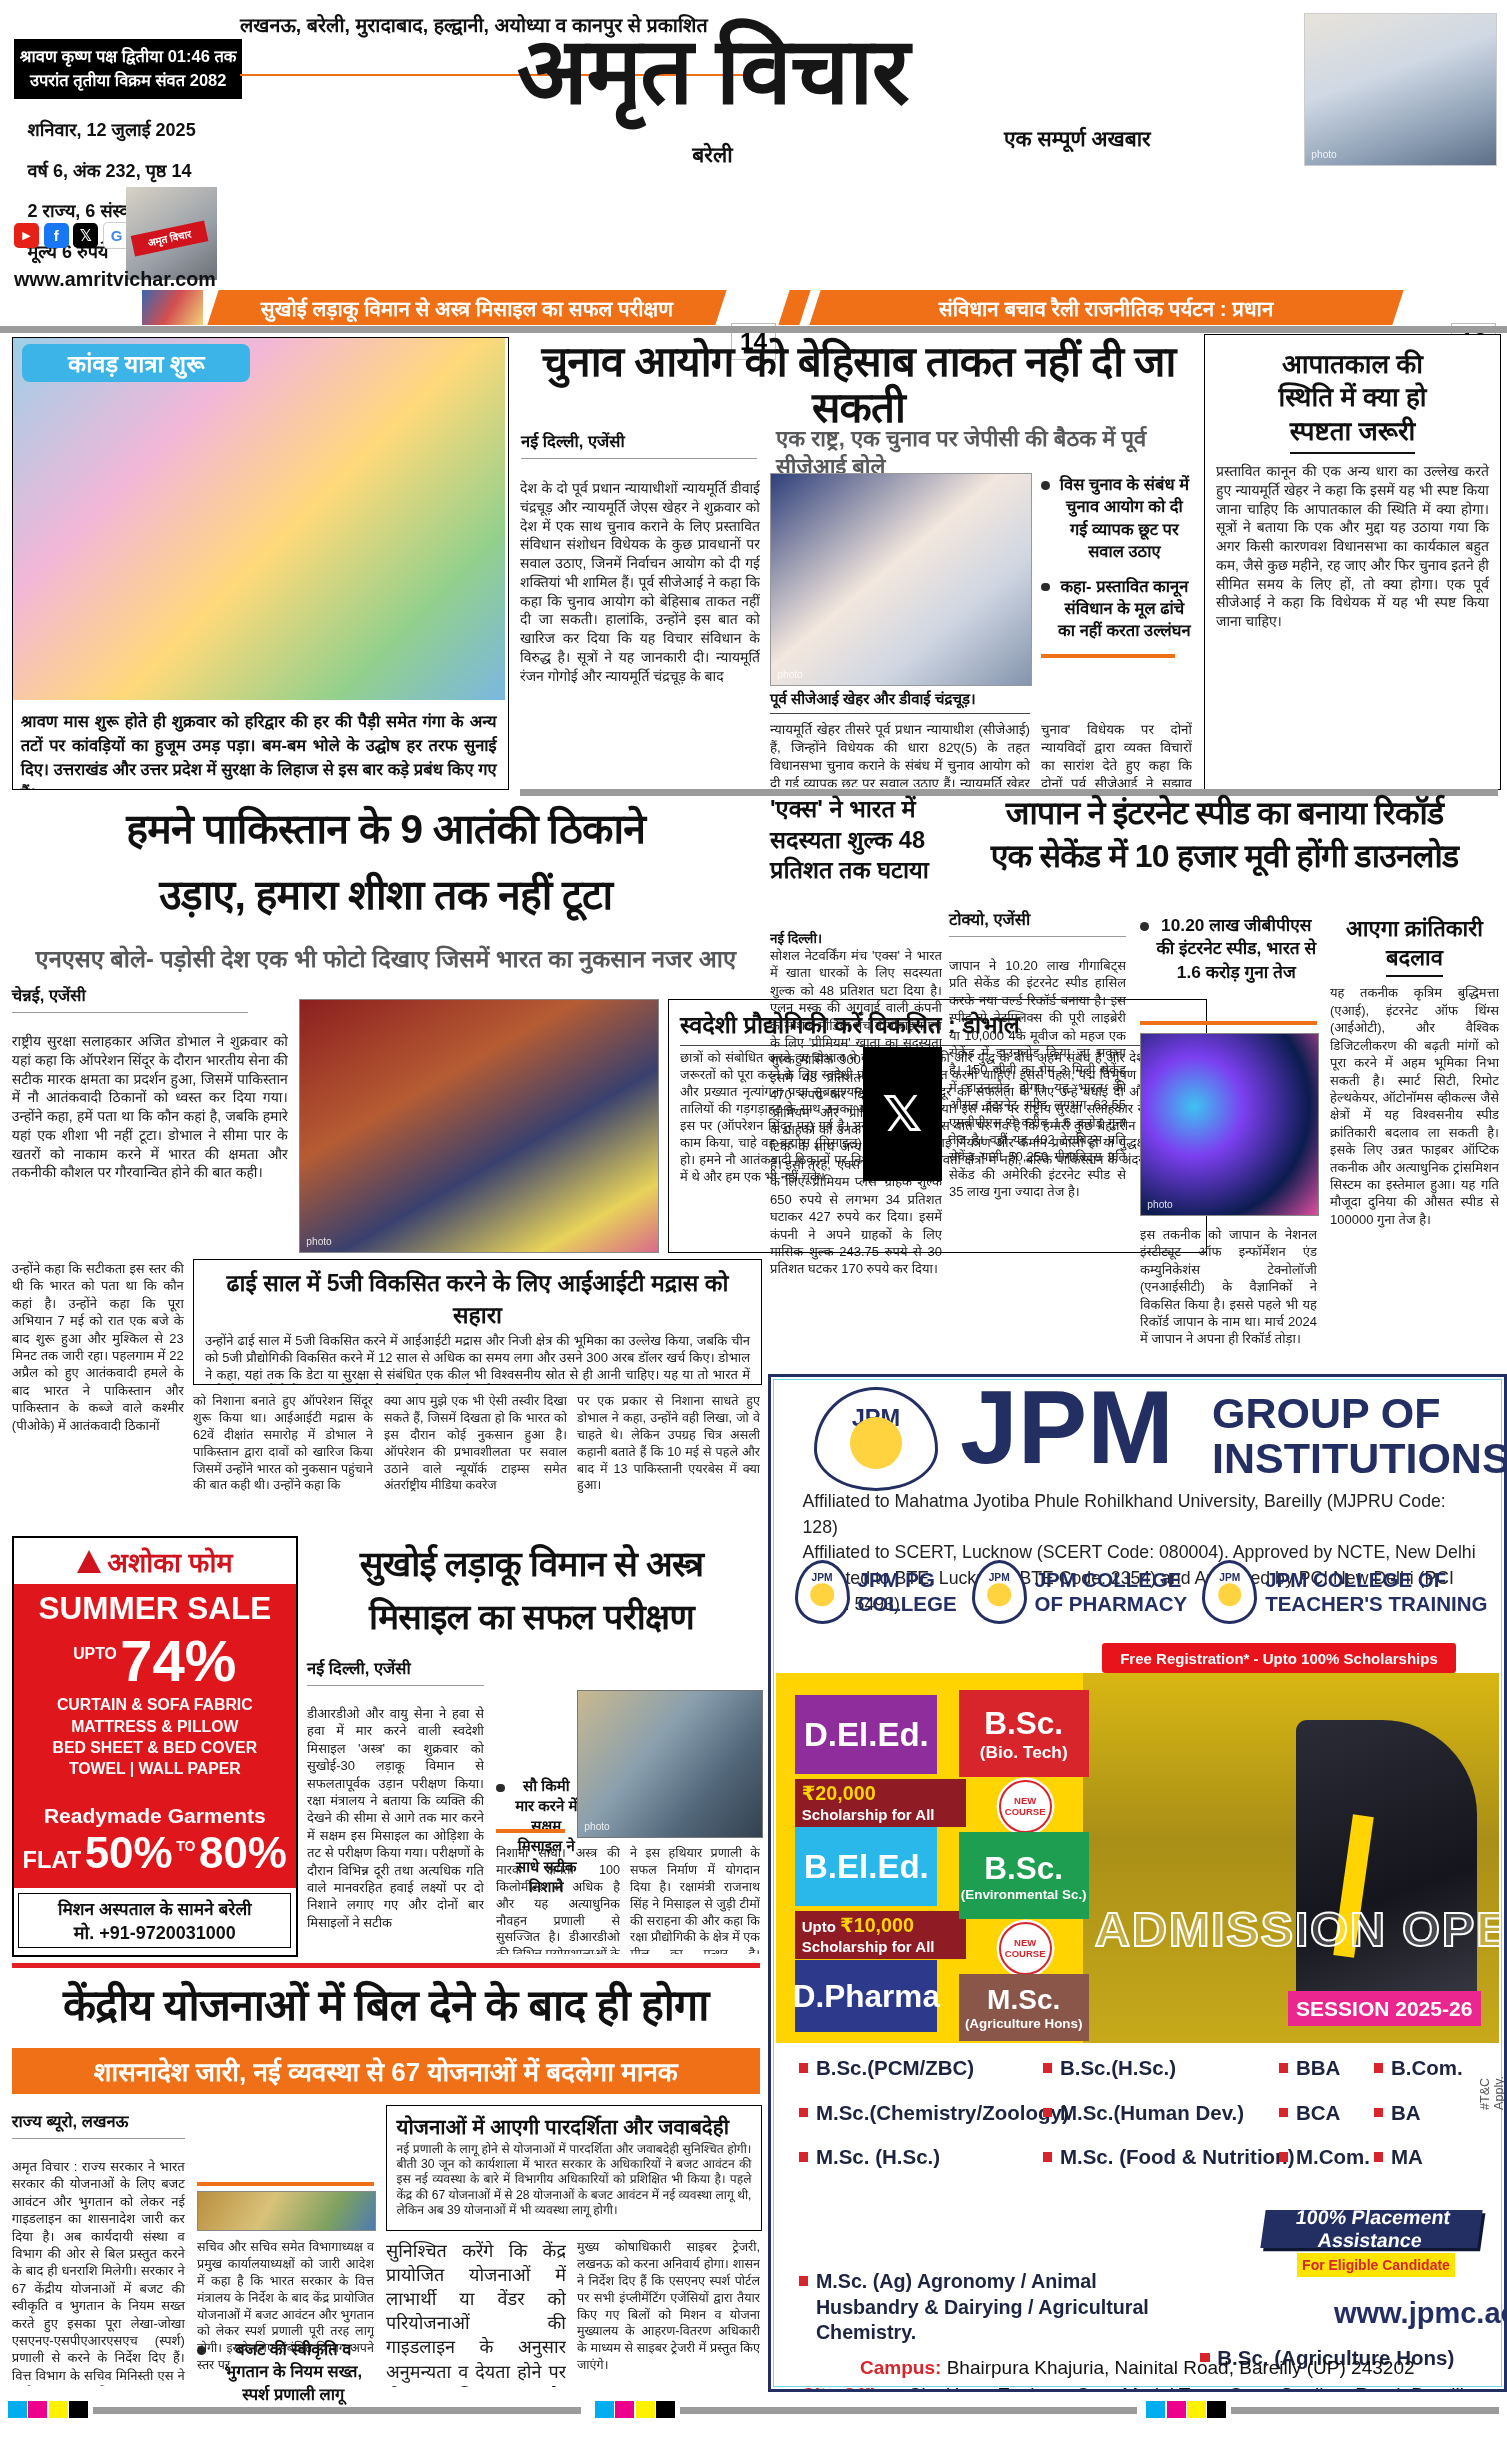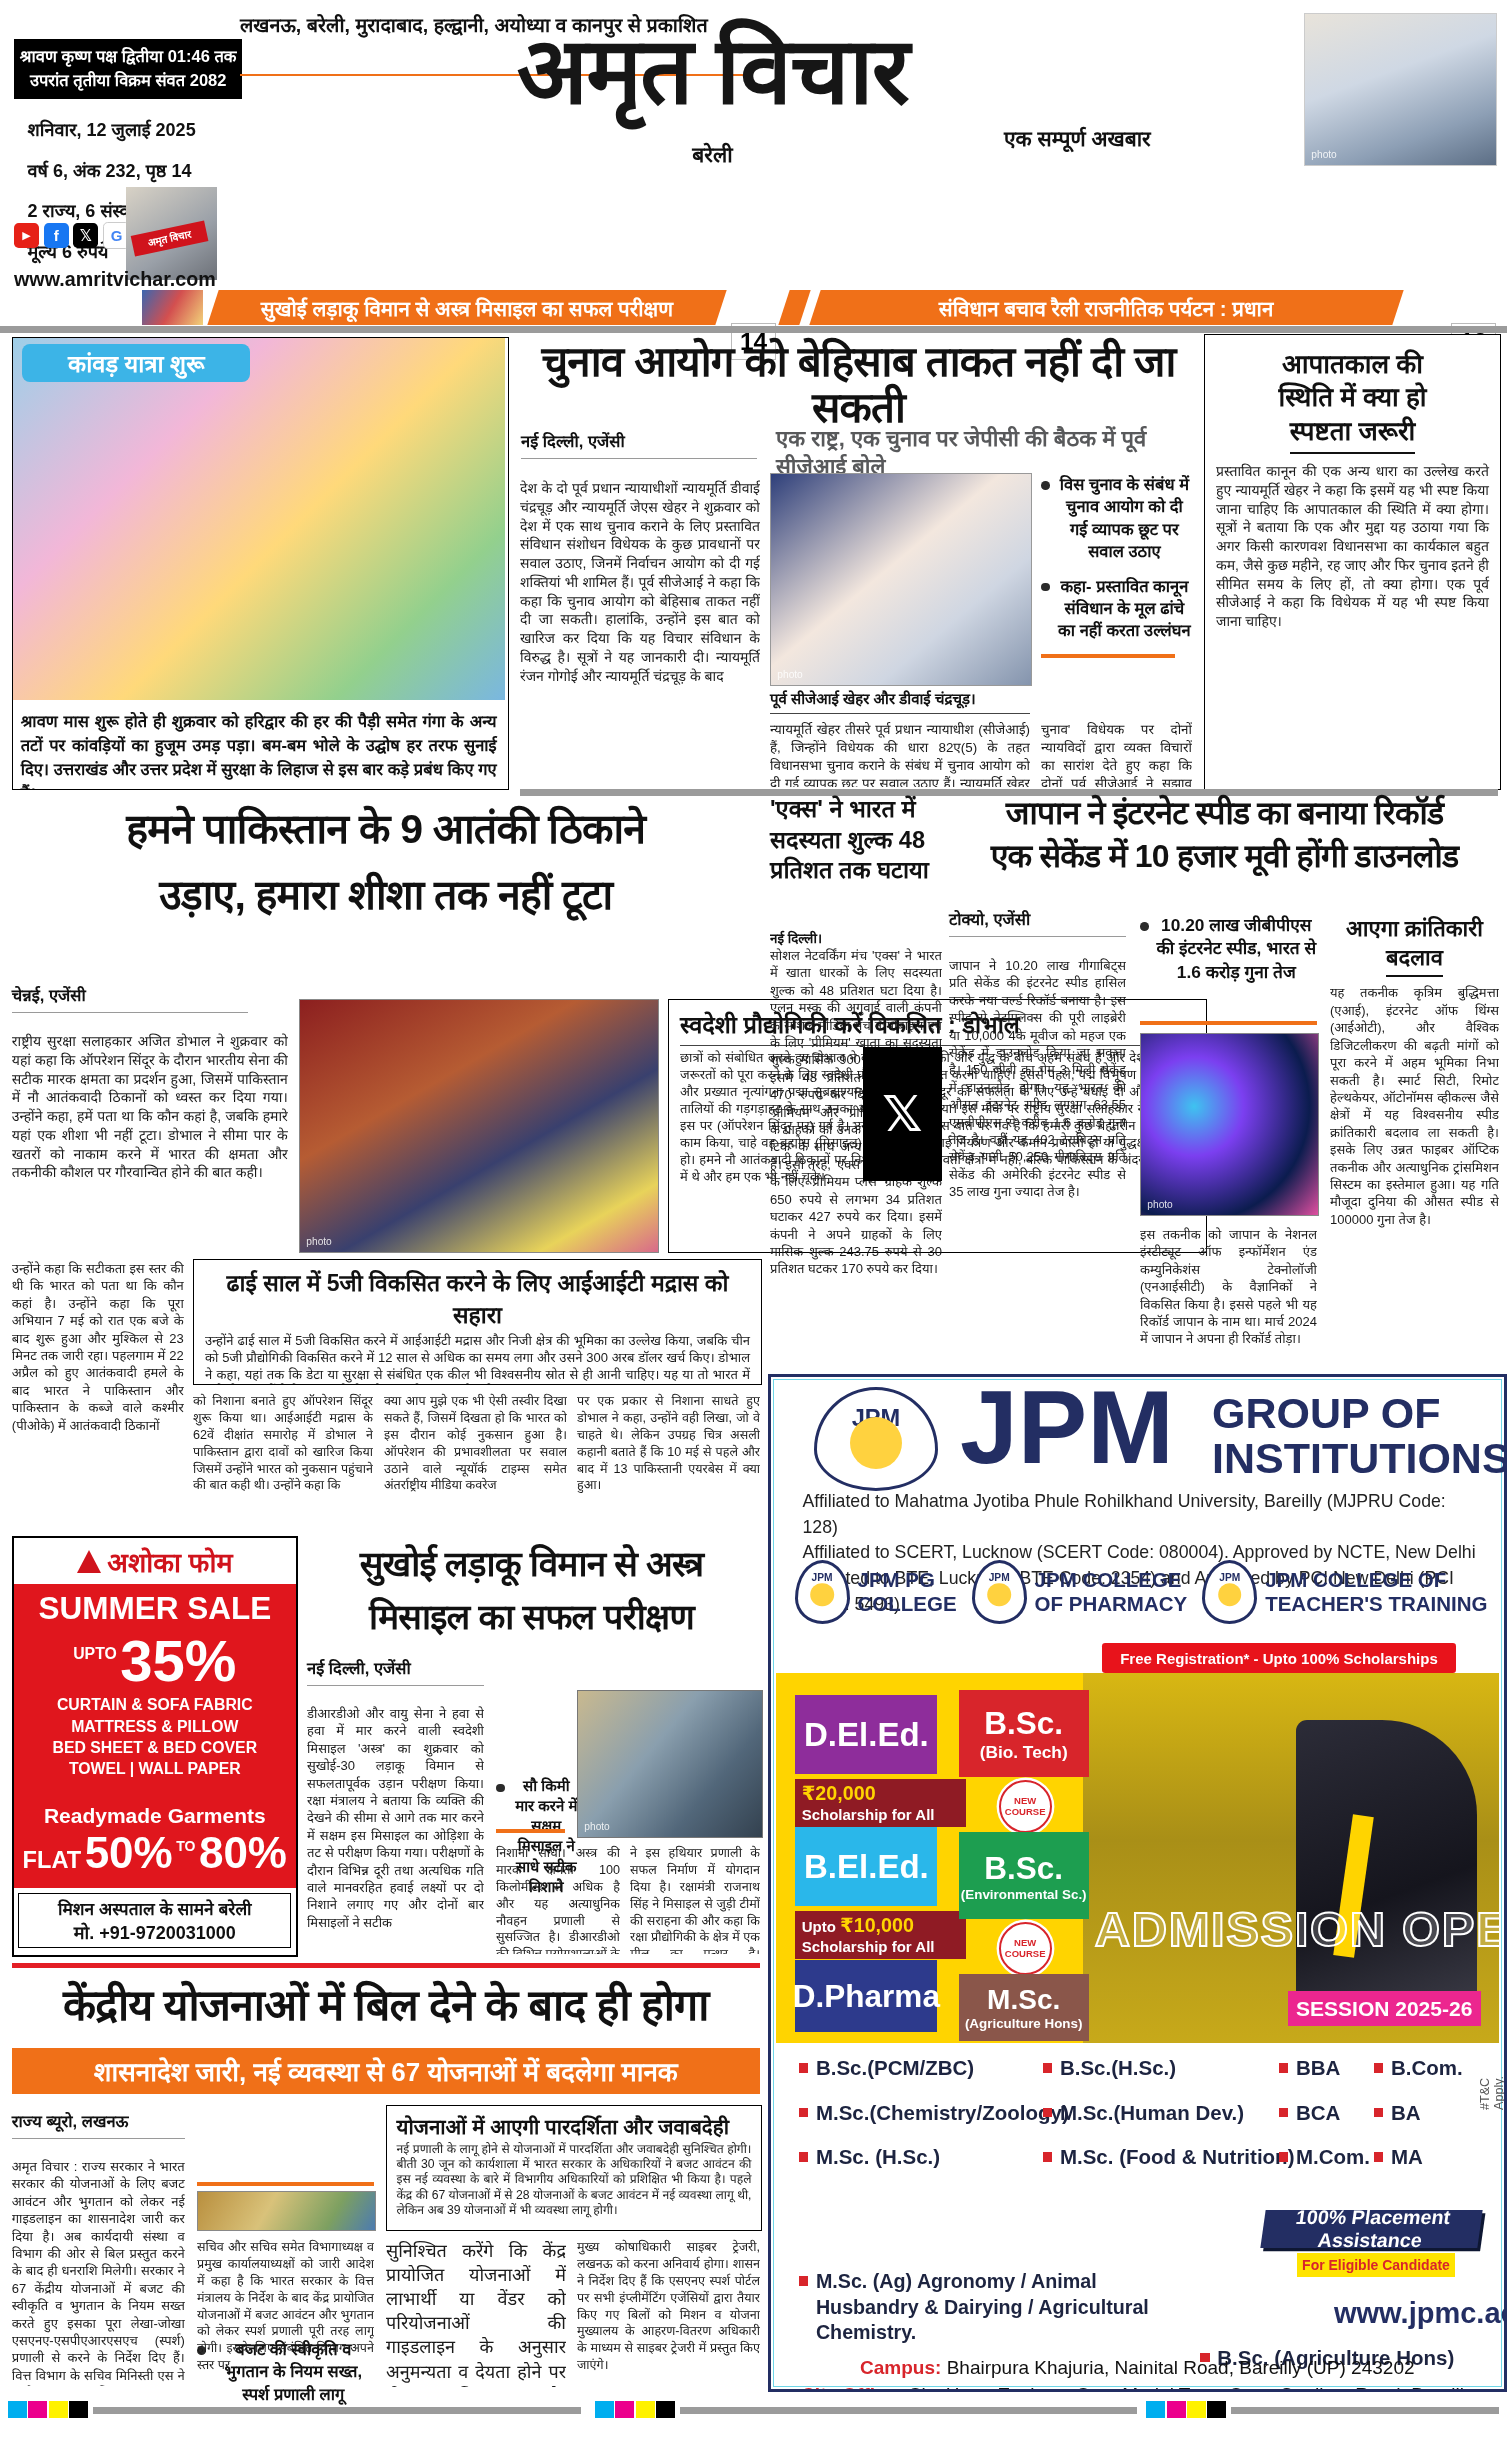--- a/index.html
+++ b/index.html
@@ -127,20 +127,21 @@
       <div style="border-bottom:2.4px solid #111;display:inline-block;padding-bottom:3.2px;">स्पष्टता जरूरी</div>
     </div>
     <div class="body-txt j" style="margin:7.9px 11px;font-size:14px;">प्रस्तावित कानून की एक अन्य धारा का उल्लेख करते हुए न्यायमूर्ति खेहर ने कहा कि इसमें यह भी स्पष्ट किया जाना चाहिए कि आपातकाल की स्थिति में क्या होगा। सूत्रों ने बताया कि एक और मुद्दा यह उठाया गया कि अगर किसी कारणवश विधानसभा का कार्यकाल बहुत कम, जैसे कुछ महीने, रह जाए और फिर चुनाव इतने ही सीमित समय के लिए हों, तो क्या होगा। एक पूर्व सीजेआई ने कहा कि विधेयक में यह भी स्पष्ट किया जाना चाहिए।</div>
   </div>
   <div class="abs graybar" style="left:520px;top:789px;width:978px;"></div>
 
   <div class="abs b c" style="left:11.8px;top:797px;width:748px;font-size:41px;line-height:1.6;letter-spacing:-0.8px;">
     <div>हमने पाकिस्तान के 9 आतंकी ठिकाने</div>
     <div>उड़ाए, हमारा शीशा तक नहीं टूटा</div>
   </div>
+  <div class="abs gray-sub c" style="left:11.8px;top:942px;width:748px;font-size:23.6px;">एनएसए बोले- पड़ोसी देश एक भी फोटो दिखाए जिसमें भारत का नुकसान नजर आए</div>
   <div class="abs byline" style="left:11.8px;top:983px;width:236px;">चेन्नई, एजेंसी</div>
   <div class="abs body-txt j clip" style="left:11.8px;top:1032px;width:276px;height:219px;font-size:14px;">राष्ट्रीय सुरक्षा सलाहकार अजित डोभाल ने शुक्रवार को यहां कहा कि ऑपरेशन सिंदूर के दौरान भारतीय सेना की सटीक मारक क्षमता का प्रदर्शन हुआ, जिसमें पाकिस्तान में नौ आतंकवादी ठिकानों को ध्वस्त कर दिया गया। उन्होंने कहा, हमें पता था कि कौन कहां है, जबकि हमारे यहां एक शीशा भी नहीं टूटा। डोभाल ने सीमा पार के खतरों को नाकाम करने में भारत की क्षमता और तकनीकी कौशल पर गौरवान्वित होने की बात कही।</div>
 
   <div class="abs clip" style="left:299px;top:999px;width:358px;height:252px;background:linear-gradient(150deg,#8c1f1f 0%,#b65c33 35%,#39406e 60%,#e8d35a 85%,#d86a8a 100%);border:0.8px solid #888;">
     <div class="ph-label">photo</div>
   </div>
 
   <div class="abs box clip" style="left:668px;top:999px;width:537px;height:252px;">
     <div class="b" style="font-size:23.6px;margin:7.9px 11px 3.2px 11px;border-bottom:1.6px solid #444;padding-bottom:4.7px;">स्वदेशी प्रौद्योगिकी करें विकसित : डोभाल</div>
     <div class="body-txt j" style="margin:4.7px 11px;font-size:13px;line-height:1.3;">छात्रों को संबोधित करते हुए डोभाल ने कहा कि प्रौद्योगिकी और युद्ध के बीच अहम संबंध है और देश को अपनी जरूरतों को पूरा करने के लिए स्वदेशी प्रौद्योगिकी विकसित करनी चाहिए। इससे पहले, पद्म विभूषण से सम्मानित और प्रख्यात नृत्यांगना पद्मा सुब्रह्मण्यम ने ऑपरेशन सिंदूर की सफलता के लिए उन्हें बधाई दी और छात्रों की तालियों की गड़गड़ाहट के साथ उनका अभिनंदन किया गया। इस मौके पर राष्ट्रीय सुरक्षा सलाहकार ने कहा, मुझे इस पर (ऑपरेशन सिंदूर पर) गर्व है। उन्होंने कहा, हमें इस बात पर गर्व है कि हमारी कुछ बेहतरीन प्रणालियों ने काम किया, चाहे वह ब्रह्मोस (मिसाइल) हो, एकीकृत हवाई नियंत्रण और कमान प्रणाली हो या युद्धक्षेत्र निगरानी हो। हमने नौ आतंकवादी ठिकानों पर निशाना साधा, सीमावर्ती क्षेत्रों में नहीं, बल्कि पाकिस्तान के अंदरूनी इलाकों में थे और हम एक भी नहीं चूके।</div>
@@ -186,21 +187,21 @@
   </div>
 
   <div class="abs clip" style="left:11.8px;top:1536px;width:282px;height:417px;border:2.4px solid #000;background:#fff;">
     <div style="height:46px;display:flex;align-items:center;justify-content:center;gap:6.3px;">
       <span style="width:0;height:0;border-left:12.6px solid transparent;border-right:12.6px solid transparent;border-bottom:23.6px solid #d0131c;display:inline-block;"></span>
       <span class="b" style="color:#d0131c;font-size:27px;">अशोका फोम</span>
     </div>
     <div class="ash-red" style="height:304px;">
       <div class="b" style="font-size:31.5px;padding-top:6.3px;">SUMMER SALE</div>
       <div><span class="b" style="font-size:15.8px;vertical-align:22px;">UPTO</span>
-           <span class="b" style="font-size:58px;">35%</span></div>
+           <span class="b" style="font-size:58px;">74%</span></div>
       <div class="b" style="font-size:15.8px;line-height:1.35;">
         <div>CURTAIN &amp; SOFA FABRIC</div>
         <div>MATTRESS &amp; PILLOW</div>
         <div>BED SHEET &amp; BED COVER</div>
         <div>TOWEL | WALL PAPER</div>
       </div>
       <div class="b" style="font-size:21px;margin-top:24px;">Readymade Garments</div>
       <div><span class="b" style="font-size:23.6px;">FLAT</span>
            <span class="b" style="font-size:44px;">50%</span>
            <span class="b" style="font-size:14px;vertical-align:17.3px;">TO</span>

